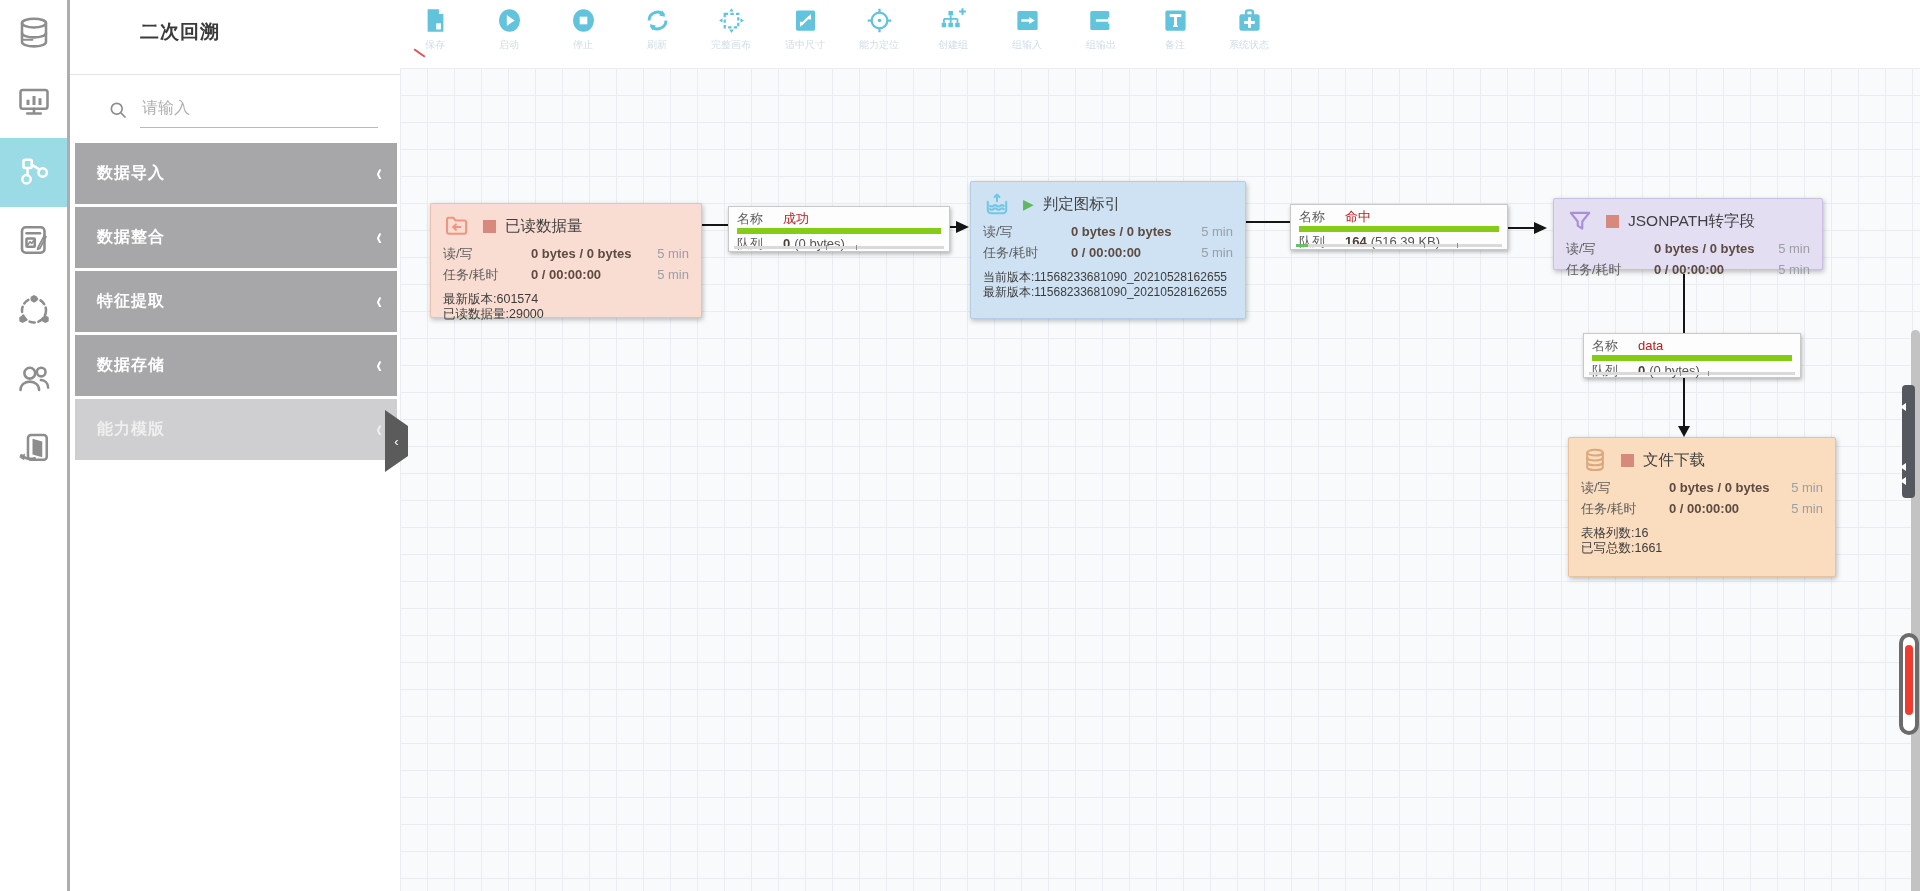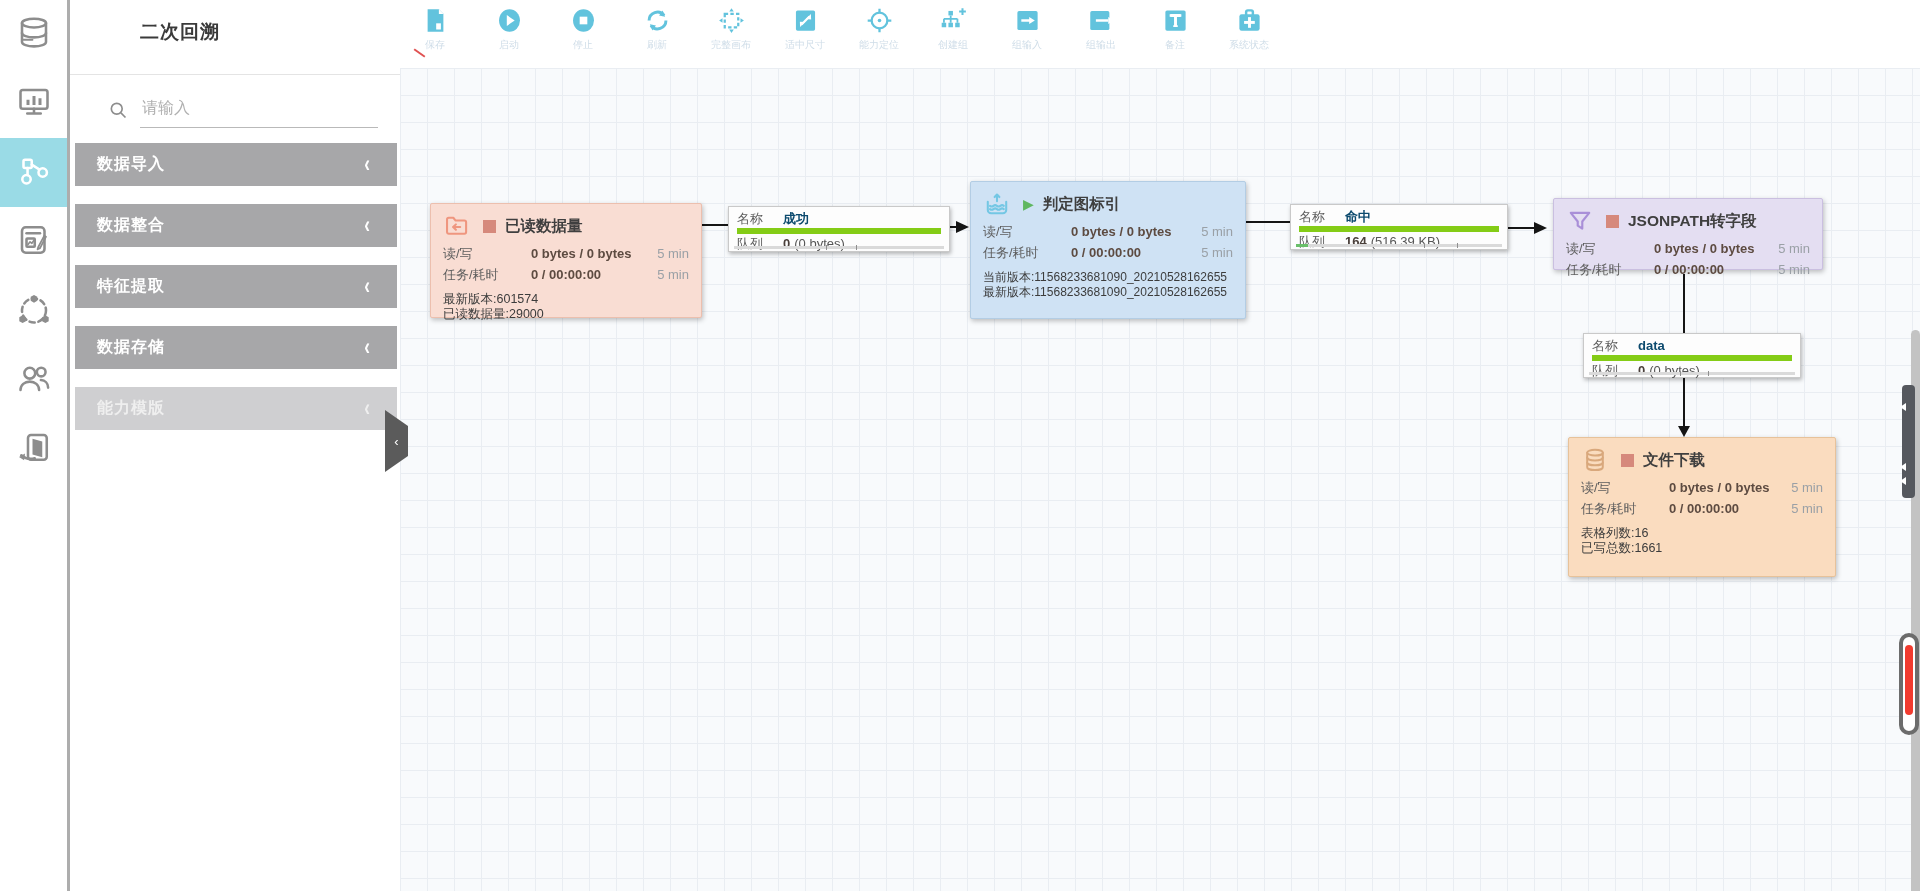--- a/index.html
+++ b/index.html
@@ -18,22 +18,22 @@
   
   .sidebar{position:absolute;left:70px;top:0;width:330px;height:891px;background:#fff;border-right:1px solid #d6d6d6;}
   .sb-title{position:absolute;top:19px;left:70px;font-size:19px;font-weight:bold;color:#3a3a3a;letter-spacing:1px;}
   .sb-divider{position:absolute;top:74px;left:0;width:330px;border-top:1px solid #e4e4e4;}
   .sb-search{position:absolute;top:92px;left:38px;width:270px;height:36px;display:flex;align-items:center;}
   .sb-search svg{width:20px;height:20px;stroke:#8d8d8d;fill:none;stroke-width:2;margin-right:12px;}
   .sb-search input{flex:1;border:none;outline:none;border-bottom:1px solid #b9b9b9;height:30px;
     font-size:16px;color:#444;padding:0 2px 4px 2px;background:transparent;font-family:inherit;}
   .sb-search input::placeholder{color:#b0b0b0;}
   .cat-list{position:absolute;top:143px;left:5px;right:3px;}
-  .cat-item{height:43px;margin-bottom:18px;background:#a7a7a9;color:#fff;display:flex;align-items:center;
-    padding:0 26px 0 22px;font-size:16px;font-weight:bold;cursor:pointer;letter-spacing:1px;}
+  .cat-item{height:61px;margin-bottom:3px;background:#a7a7a9;color:#fff;display:flex;align-items:center;
+    padding:0 14px 0 22px;font-size:16px;font-weight:bold;cursor:pointer;letter-spacing:1px;}
   .cat-item .cat-chevron{margin-left:auto;font-size:17px;font-weight:bold;transform:scaleY(1.4);}
   .cat-item.disabled{background:#cfcfd1;color:#efefef;}
 
   
   .toolbar{position:absolute;left:400px;top:0;right:0;height:68px;background:#fff;display:flex;
     padding-left:6px;border-bottom:1px solid #f0f2f5;}
   .tb-item{width:58px;margin-right:16px;display:flex;flex-direction:column;align-items:center;
     justify-content:flex-start;padding-top:7px;cursor:pointer;}
   .tb-item svg{width:27px;height:27px;}
   .tb-label{margin-top:4px;font-size:10px;color:#cfdde8;white-space:nowrap;}
@@ -57,35 +57,35 @@
     padding:7px 12px 6px 12px;box-sizing:border-box;cursor:move;}
   .node-pink{background:#f9ddd3;border:1px solid #ecbfae;}
   .node-blue{background:#cfe2f4;border:1px solid #b3cde4;}
   .node-purple{background:#e4def2;border:1px solid #cabfe0;}
   .node-orange{background:#fadcbf;border:1px solid #e7c29a;}
   .node-header{display:flex;align-items:center;height:30px;margin-bottom:2px;}
   .node-icon{width:28px;height:28px;display:flex;align-items:center;justify-content:center;margin-right:12px;}
   .node-icon svg{width:26px;height:26px;}
   .node-marker{width:13px;height:13px;background:#d6897c;margin-right:9px;flex:none;}
   .node-play{color:#5fb760;font-size:14px;margin-right:9px;line-height:13px;}
-  .node-title{font-size:15.5px;color:#3f3f3f;white-space:nowrap;font-weight:bold;}
+  .node-title{font-size:15.5px;color:#3f3f3f;white-space:nowrap;}
   .node-row{display:flex;align-items:center;height:21px;font-size:13px;}
   .node-row .rl{width:88px;color:#5d5d5d;flex:none;}
   .node-row .rv{flex:1;font-weight:bold;color:#5d4b41;}
   .node-row .rt{color:#9aa0a6;margin-left:8px;}
   .node-extra{margin-top:7px;font-size:12.5px;color:#3c3c3c;line-height:15px;}
   .node-extra.versions{font-size:12px;}
 
   
   .queue{position:absolute;background:#fdfdfd;border:1px solid #c9c9c9;box-shadow:1px 2px 4px rgba(0,0,0,.28);
     box-sizing:border-box;padding:2px 8px 6px 8px;}
   .q-row{display:flex;align-items:center;height:19px;font-size:13px;}
   .q-row-top{border-bottom:6px solid #84cc16;}
   .q-label{width:46px;color:#5d5d5d;flex:none;}
-  .q-name{font-weight:bold;color:#0c4a6e;}
+  .q-name{font-weight:normal;color:#b91c1c;}
   .q-num{font-weight:bold;color:#4a3f3a;margin-right:4px;}
   .q-size{color:#555;}
   .q-bar{position:absolute;left:5px;right:5px;bottom:2px;height:3px;background:#dadada;}
   .q-tick{position:absolute;top:-1px;width:1px;height:5px;background:#8f8f8f;}
   .q-green{position:absolute;left:0;top:0;height:3px;width:12px;background:#6abf69;}
 
   
   .left-handle{position:absolute;left:385px;top:410px;width:23px;height:62px;background:#5b5b5b;
     clip-path:polygon(0 0,100% 26%,100% 74%,0 100%);color:#fff;display:flex;align-items:center;
     justify-content:center;font-size:13px;cursor:pointer;}

